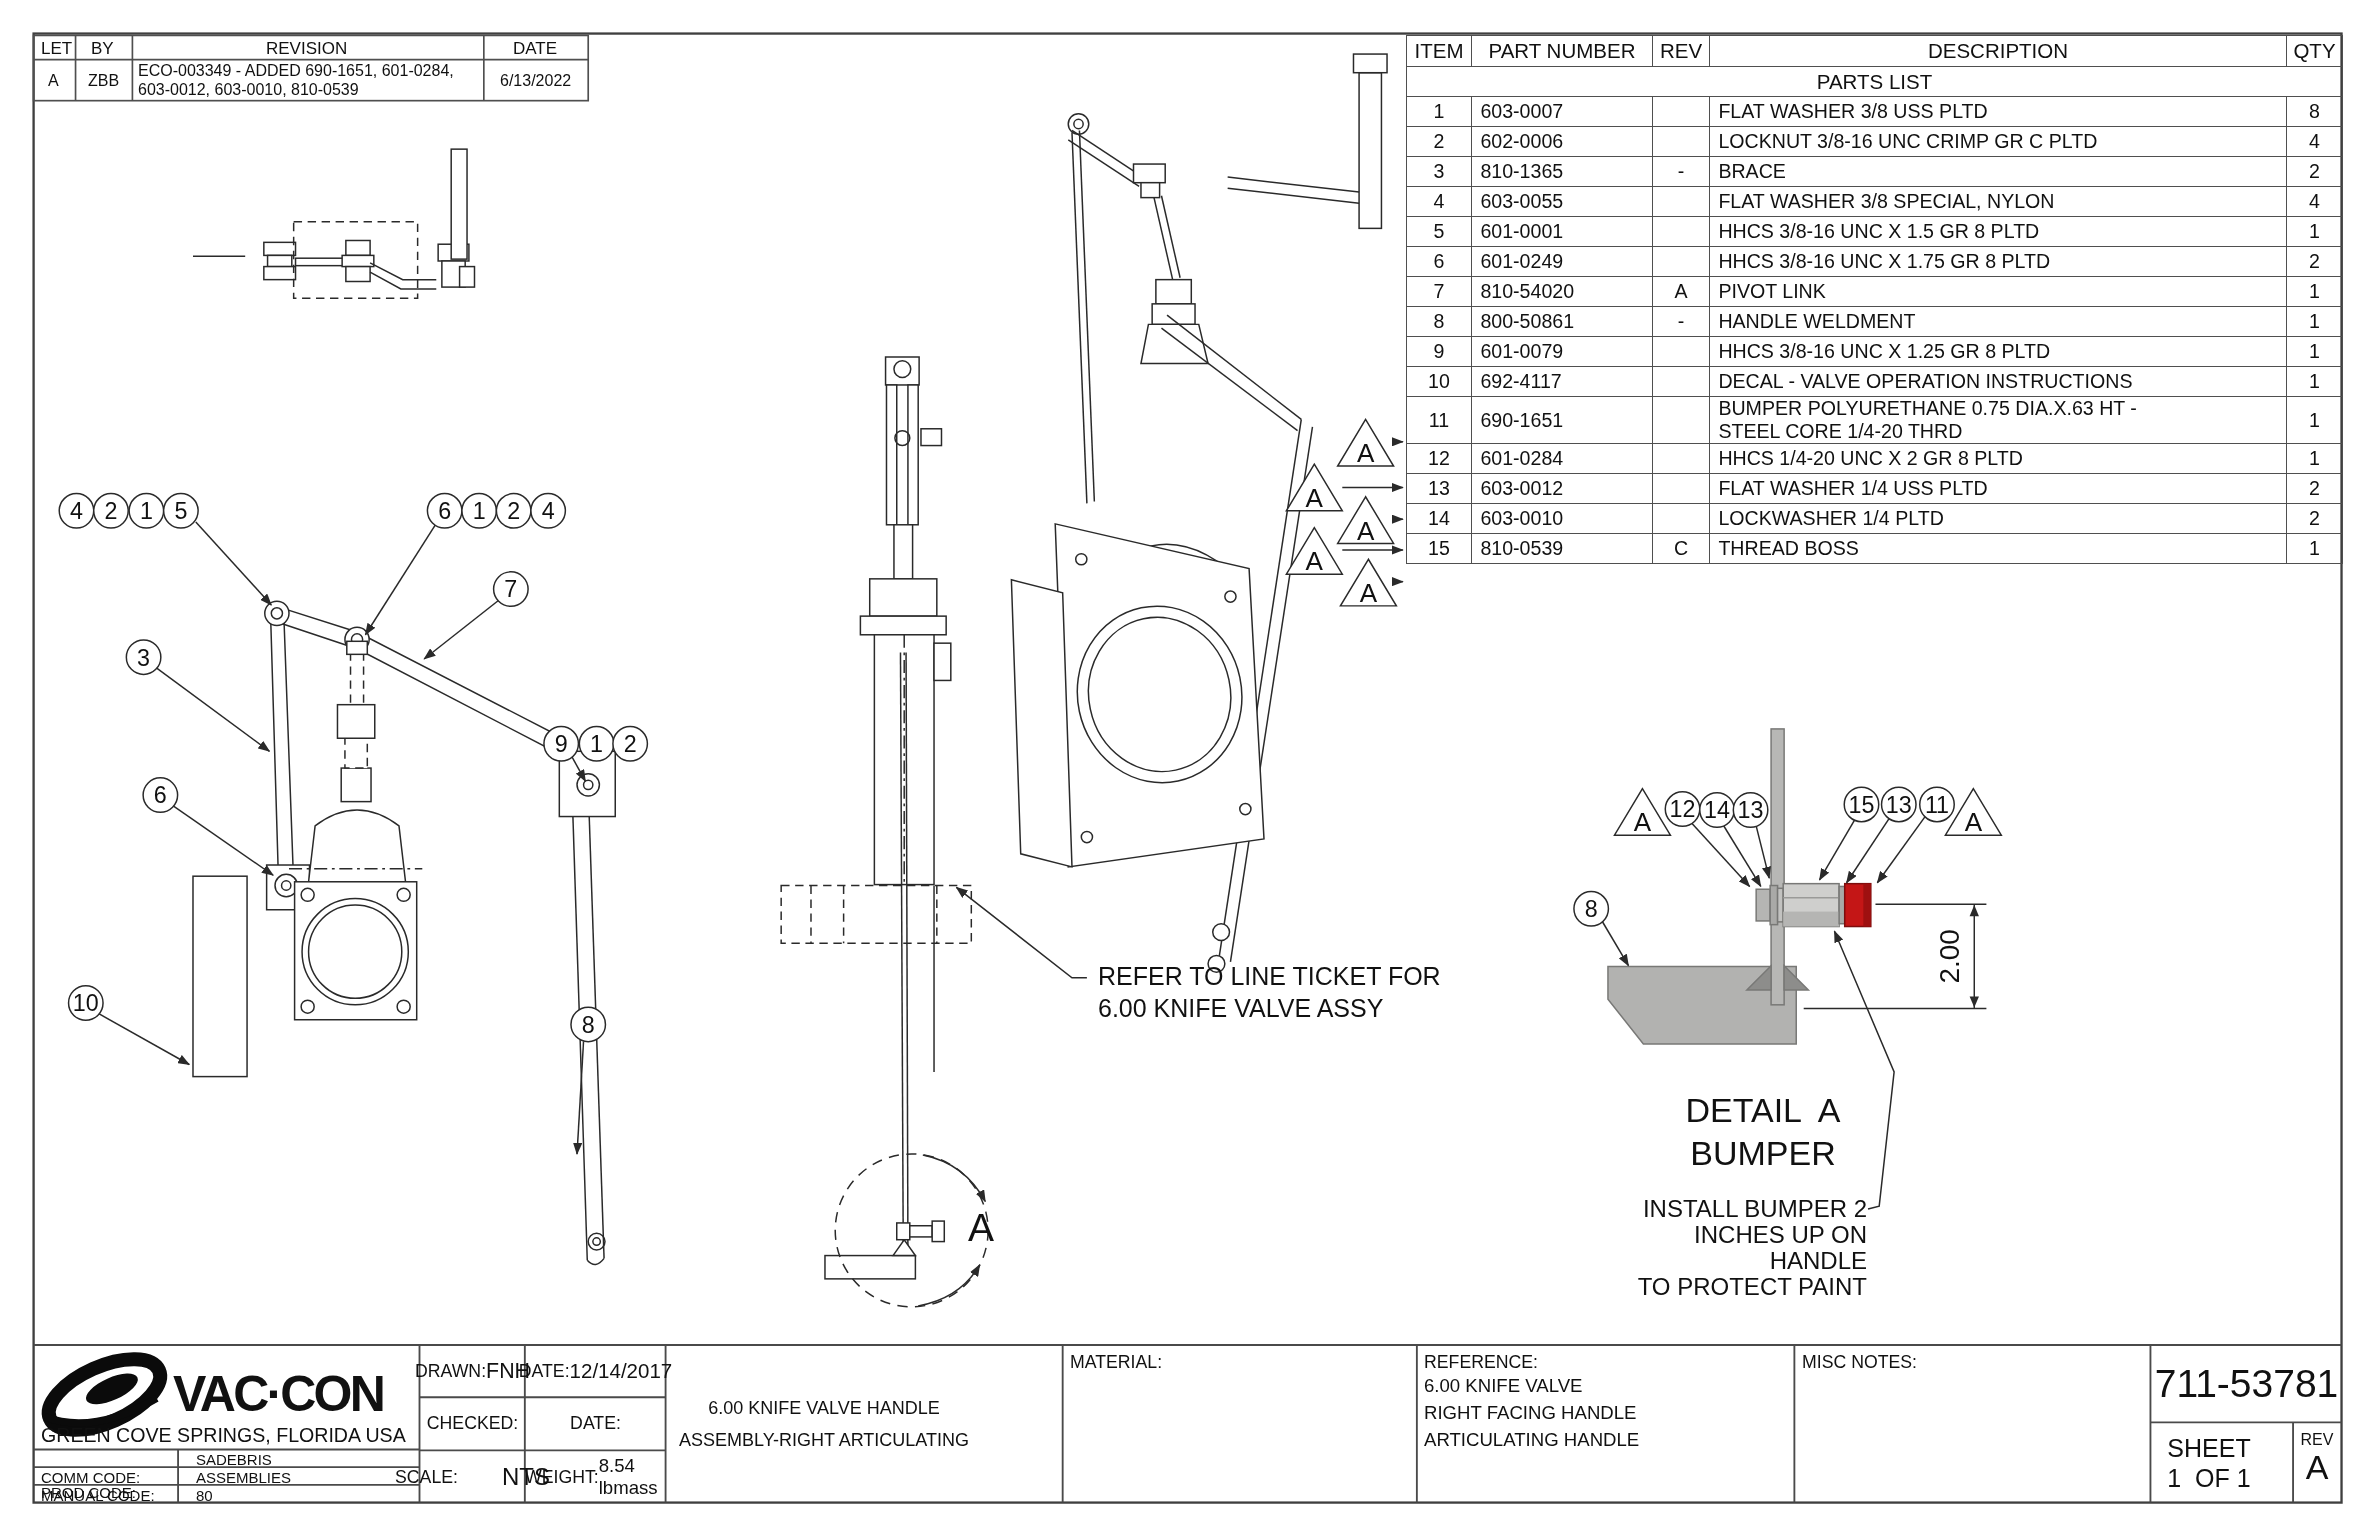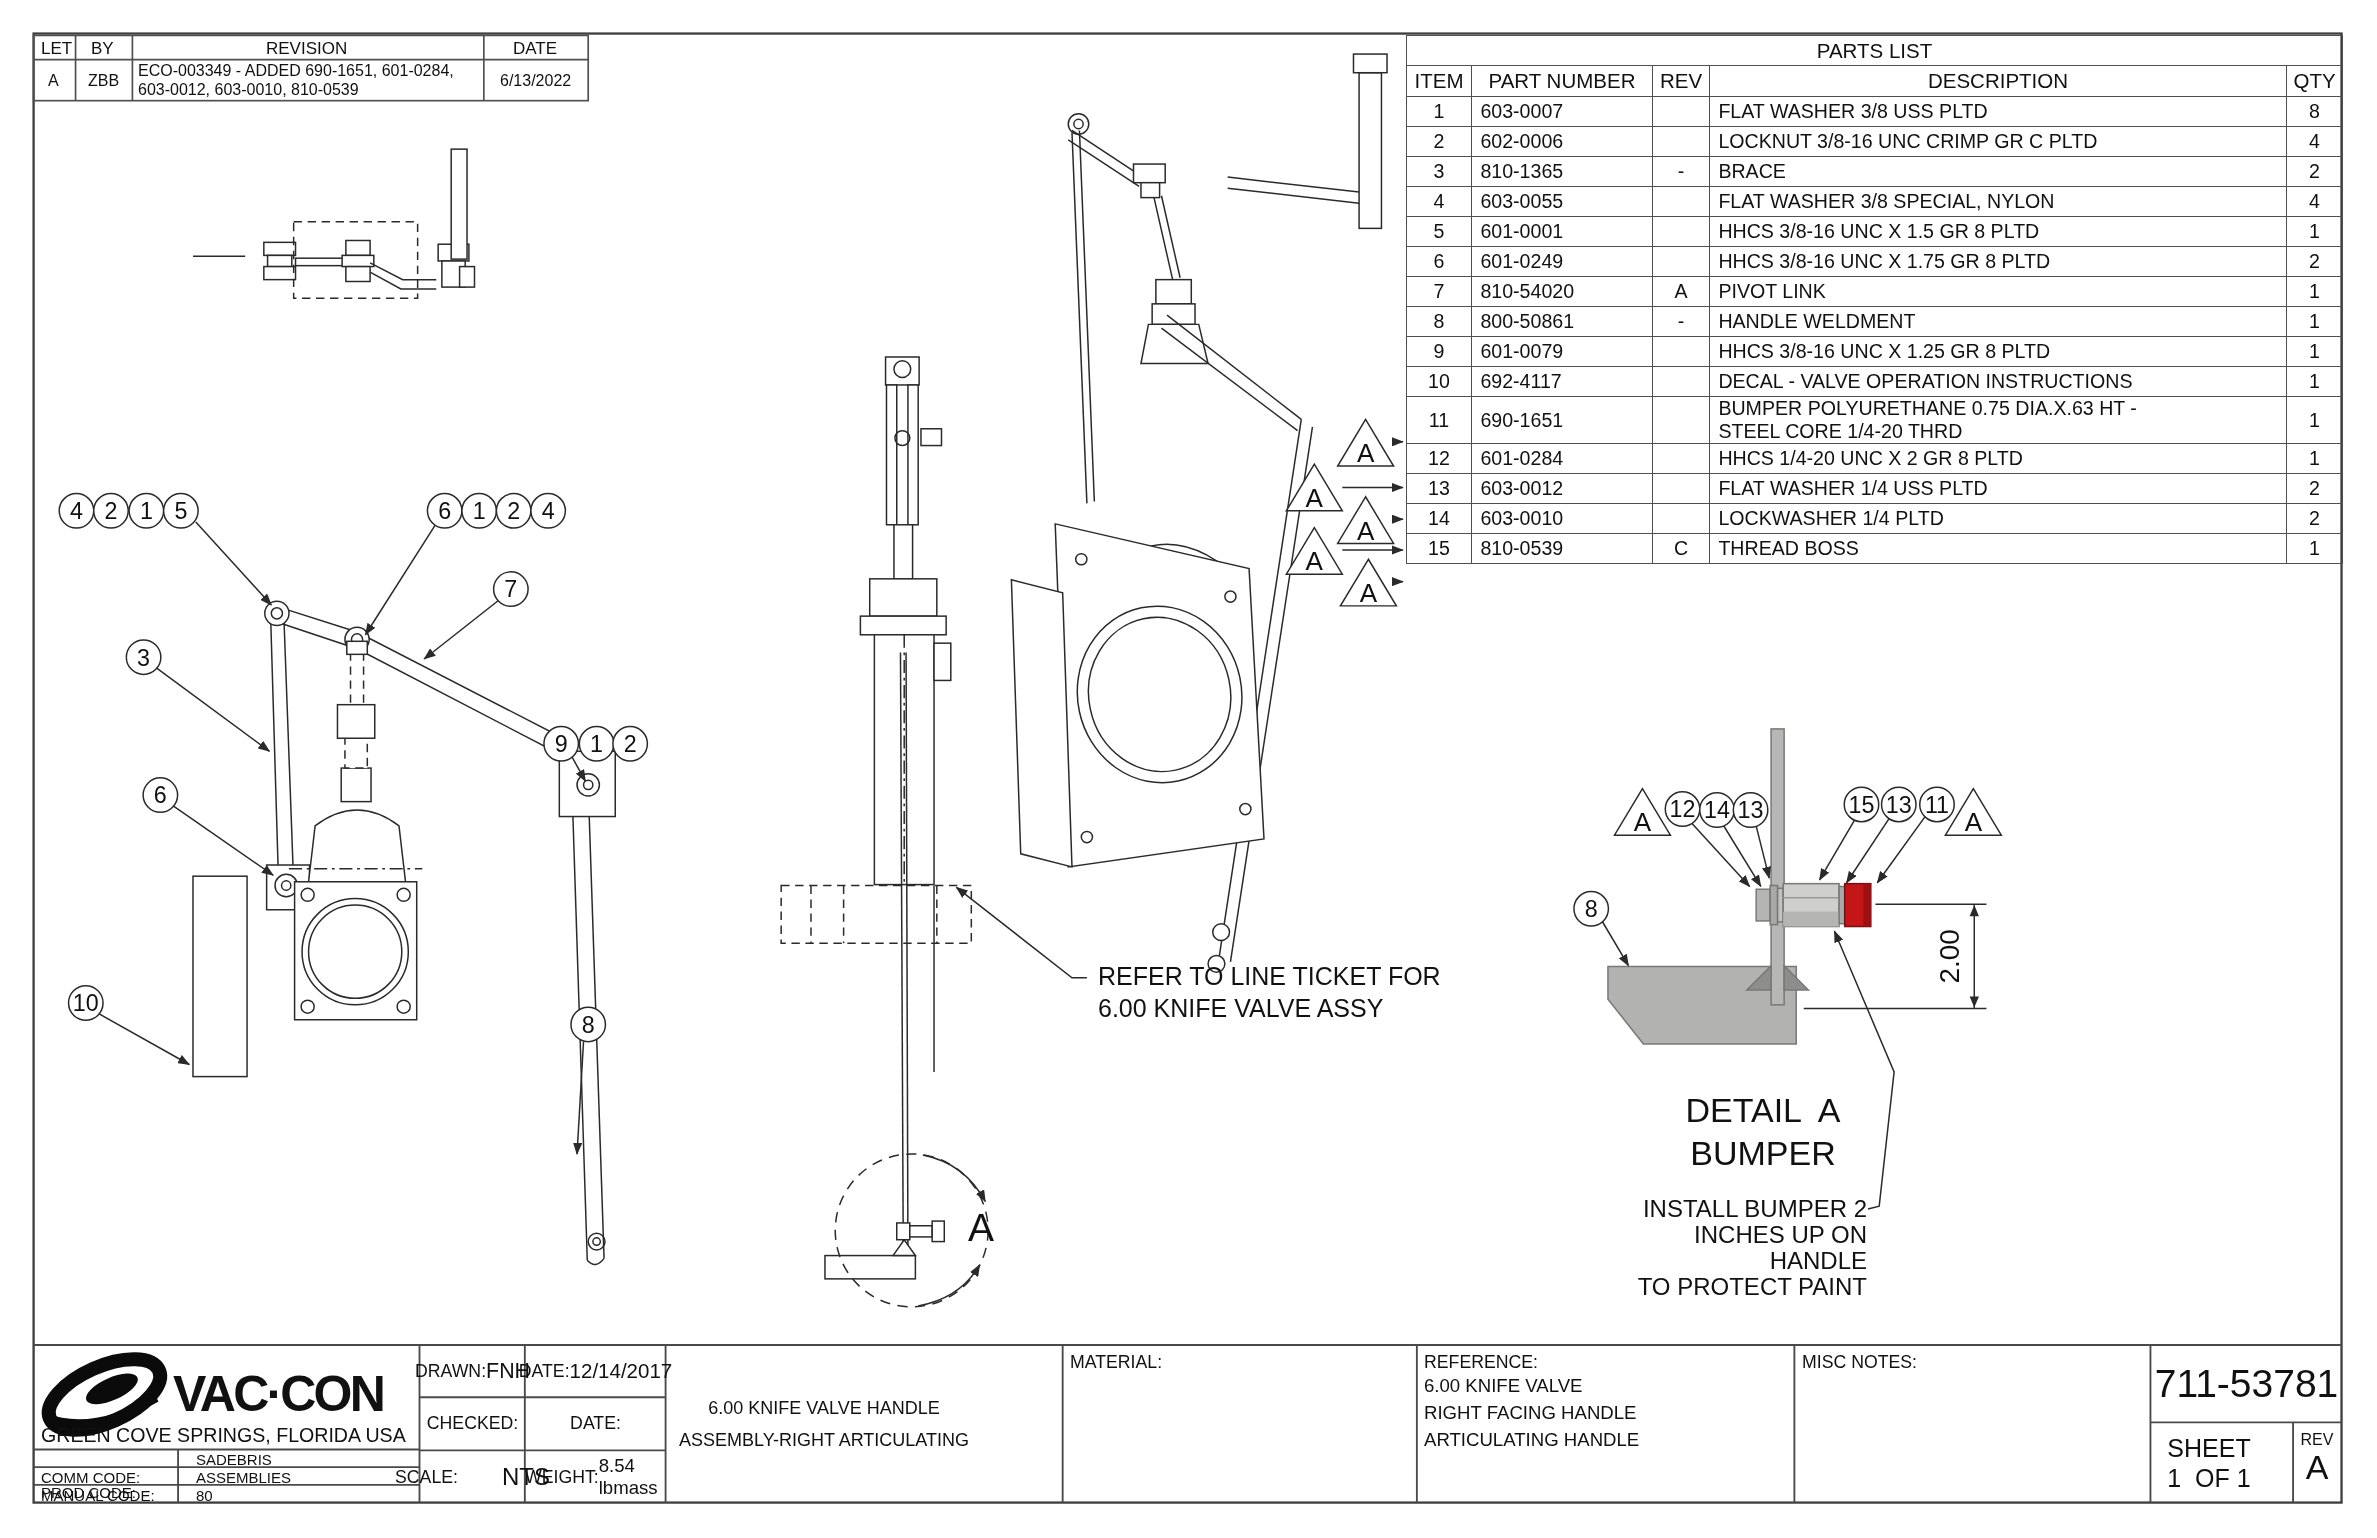--- a/index.html
+++ b/index.html
@@ -423,29 +423,29 @@
   <table id="parts">
     <colgroup>
         <col style="width:65px">
         <col style="width:181px">
         <col style="width:57px">
         <col style="width:577px">
         <col style="width:56px">
       </colgroup>
     <thead>
       <tr>
-          <th colspan="5" class="tl">PARTS LIST</th>
-        </tr>
-      <tr>
         <th>ITEM</th>
         <th>PART NUMBER</th>
         <th>REV</th>
         <th>DESCRIPTION</th>
         <th>QTY</th>
       </tr>
+      <tr>
+          <th colspan="5" class="tl">PARTS LIST</th>
+        </tr>
     </thead>
     <tbody id="parts-body">
         <tr>
           <td class="c">1</td>
           <td class="l">603-0007</td>
           <td class="c"></td>
           <td class="l">
             <div>FLAT WASHER 3/8 USS PLTD</div>
           </td>
           <td class="c">8</td>

